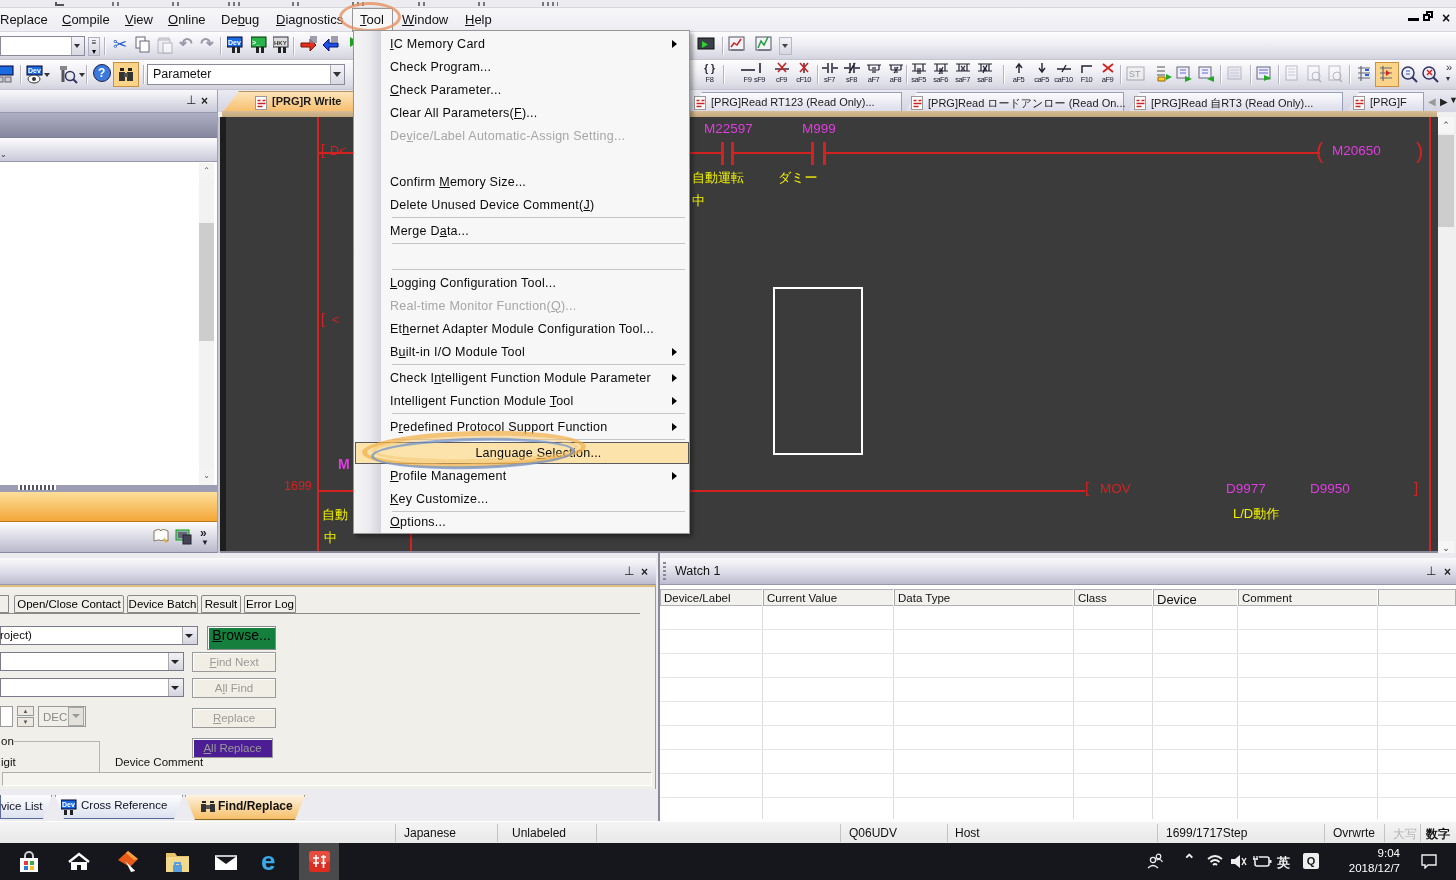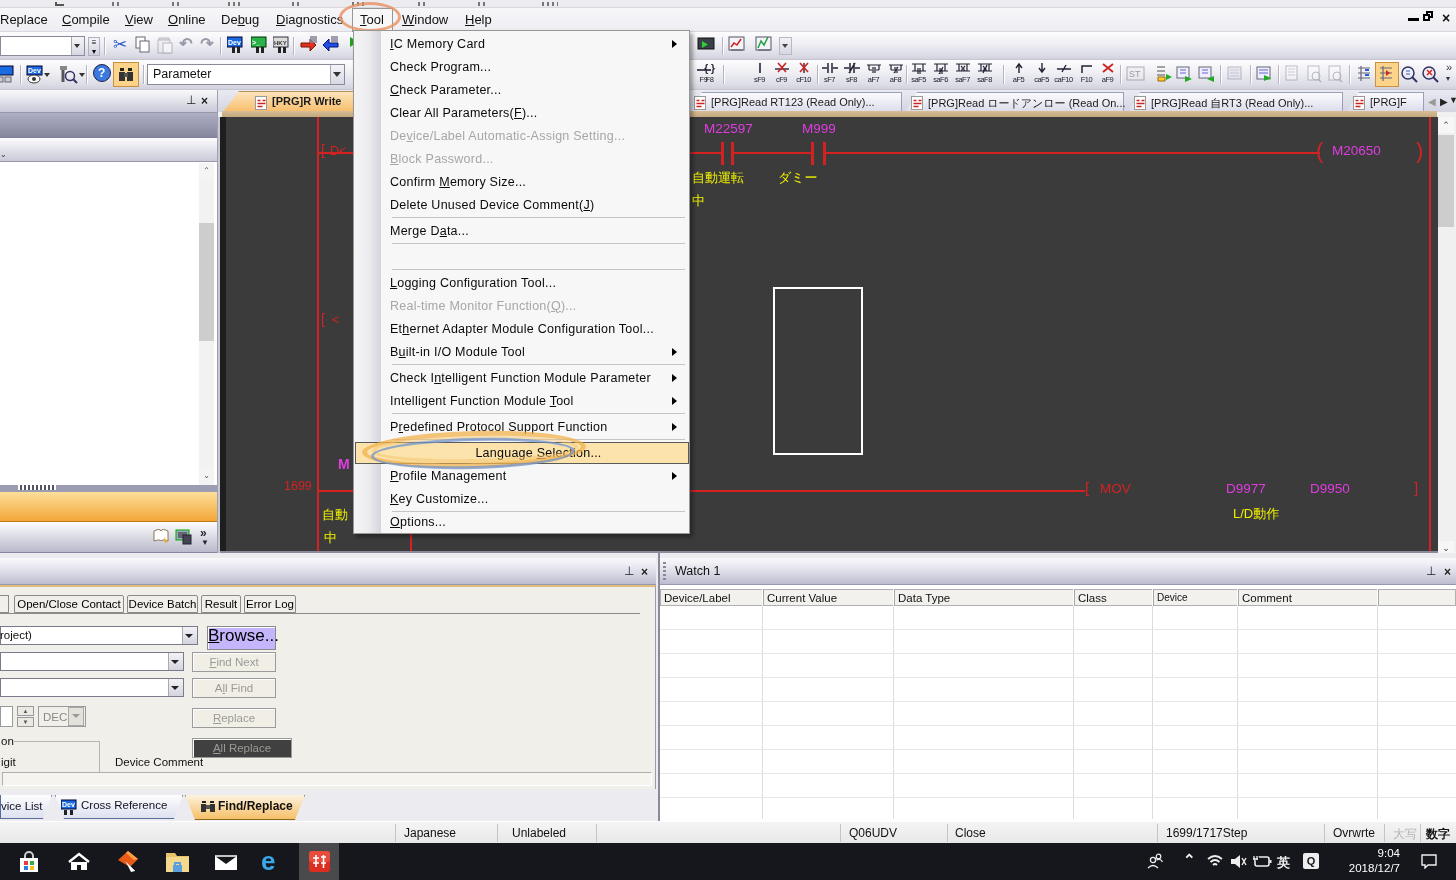--- a/index.html
+++ b/index.html
@@ -161,21 +161,21 @@
   <div class="abs sep" style="left:143px;top:5px;height:19px;"></div>
   <div class="abs" style="left:147px;top:4px;width:198px;height:21px;background:#fff;border:1px solid #8a8a9a;font-size:12.5px;line-height:19px;padding-left:5px;color:#111;">Parameter</div>
   <div class="abs" style="left:330px;top:5px;width:14px;height:19px;background:linear-gradient(180deg,#f4f4f8,#d8d8e4);border-left:1px solid #aaa;"></div>
   <div class="abs" style="left:333px;top:12px;width:0;height:0;border-top:5px solid #333;border-left:4px solid transparent;border-right:4px solid transparent;"></div>
 
   <div class="lc" style="left:699px;">
       <div class="lcg" style="font-weight:bold;">{ }</div>
       <div class="lcl">F8</div>
     </div>
   <div class="abs sep" style="left:723px;top:5px;height:19px;"></div>
-  <div class="lc" style="left:693px;">
+  <div class="lc" style="left:737px;">
       <div class="lcg"><svg width="18" height="12">
           <path d="M2 8 h14" stroke="#223" stroke-width="1.6"></path>
         </svg></div>
       <div class="lcl">F9</div>
     </div>
   <div class="lc" style="left:749px;">
       <div class="lcg"><svg width="18" height="12">
           <path d="M9 1 v10" stroke="#223" stroke-width="1.6"></path>
         </svg></div>
       <div class="lcl">sF9</div>
@@ -489,41 +489,41 @@
   <div class="abs" style="left:14px;top:42px;width:110px;height:18px;background:#f1efe9;border:1px solid #8a8a8a;border-radius:2px 2px 0 0;font-size:11.5px;text-align:center;line-height:17px;">Open/Close Contact</div>
   <div class="abs" style="left:127px;top:42px;width:71px;height:18px;background:#f1efe9;border:1px solid #8a8a8a;border-radius:2px 2px 0 0;font-size:11.5px;text-align:center;line-height:17px;">Device Batch</div>
   <div class="abs" style="left:201px;top:42px;width:40px;height:18px;background:#f1efe9;border:1px solid #8a8a8a;border-radius:2px 2px 0 0;font-size:11.5px;text-align:center;line-height:17px;">Result</div>
   <div class="abs" style="left:244px;top:42px;width:52px;height:18px;background:#f1efe9;border:1px solid #8a8a8a;border-radius:2px 2px 0 0;font-size:11.5px;text-align:center;line-height:17px;">Error Log</div>
   <div class="abs" style="left:0;top:60px;width:640px;height:1px;background:#8a8a8a;"></div>
 
   <div class="abs" style="left:0;top:73px;width:198px;height:19px;background:#fff;border:1px solid #7a7a8a;"></div>
   <div class="abs" style="left:0;top:76px;font-size:11.5px;color:#111;">roject)</div>
   <div class="abs" style="left:182px;top:74px;width:15px;height:17px;background:linear-gradient(180deg,#f2f2f6,#d4d4e0);border-left:1px solid #aaa;"></div>
   <div class="abs" style="left:185px;top:81px;width:0;height:0;border-top:4px solid #222;border-left:4px solid transparent;border-right:4px solid transparent;"></div>
-  <div class="abs" style="left:207px;top:73px;width:69px;height:24px;background:#c4b5fd;border:1px solid #8a8a8a;box-shadow:inset 1px 1px 0 #fff;font-size:17px;text-align:center;line-height:17px;"><u>B</u>rowse...</div>
+  <div class="abs" style="left:207px;top:73px;width:69px;height:24px;background:#15803d;border:1px solid #8a8a8a;box-shadow:inset 1px 1px 0 #fff;font-size:14px;text-align:center;line-height:17px;"><u>B</u>rowse...</div>
 
   <div class="abs" style="left:0;top:99px;width:184px;height:19px;background:#fff;border:1px solid #7a7a8a;"></div>
   <div class="abs" style="left:168px;top:100px;width:15px;height:17px;background:linear-gradient(180deg,#f2f2f6,#d4d4e0);border-left:1px solid #aaa;"></div>
   <div class="abs" style="left:171px;top:107px;width:0;height:0;border-top:4px solid #222;border-left:4px solid transparent;border-right:4px solid transparent;"></div>
   <div class="abs" style="left:192px;top:99px;width:84px;height:20px;background:#f1eee6;border:1px solid #9a9a9a;box-shadow:inset 1px 1px 0 #fff;font-size:11.5px;text-align:center;line-height:19px;color:#9a9a96;"><u>F</u>ind Next</div>
 
   <div class="abs" style="left:0;top:125px;width:184px;height:19px;background:#fff;border:1px solid #7a7a8a;"></div>
   <div class="abs" style="left:168px;top:126px;width:15px;height:17px;background:linear-gradient(180deg,#f2f2f6,#d4d4e0);border-left:1px solid #aaa;"></div>
   <div class="abs" style="left:171px;top:133px;width:0;height:0;border-top:4px solid #222;border-left:4px solid transparent;border-right:4px solid transparent;"></div>
   <div class="abs" style="left:192px;top:125px;width:84px;height:20px;background:#f1eee6;border:1px solid #9a9a9a;box-shadow:inset 1px 1px 0 #fff;font-size:11.5px;text-align:center;line-height:19px;color:#9a9a96;">A<u>l</u>l Find</div>
 
   <div class="abs" style="left:0;top:153px;width:13px;height:21px;background:#fff;border:1px solid #9a9a9a;"></div>
   <div class="abs" style="left:17px;top:153px;width:17px;height:10px;background:#ece9e2;border:1px solid #9a9a9a;font-size:6px;text-align:center;line-height:9px;color:#555;">▲</div>
   <div class="abs" style="left:17px;top:164px;width:17px;height:10px;background:#ece9e2;border:1px solid #9a9a9a;font-size:6px;text-align:center;line-height:9px;color:#555;">▼</div>
   <div class="abs" style="left:38px;top:153px;width:48px;height:21px;background:#f1efe9;border:1px solid #9a9a9a;font-size:11.5px;line-height:20px;padding-left:4px;color:#8a8a86;">DEC</div>
   <div class="abs" style="left:68px;top:154px;width:16px;height:19px;background:#e4e1da;border:1px solid #a8a8a8;"></div>
   <div class="abs" style="left:72px;top:161px;width:0;height:0;border-top:4px solid #999;border-left:4px solid transparent;border-right:4px solid transparent;"></div>
 
   <div class="abs" style="left:192px;top:155px;width:84px;height:20px;background:#f1eee6;border:1px solid #9a9a9a;box-shadow:inset 1px 1px 0 #fff;font-size:11.5px;text-align:center;line-height:19px;color:#9a9a96;"><u>R</u>eplace</div>
-  <div class="abs" style="left:192px;top:185px;width:100px;height:20px;background:#404040;border:1px solid #9a9a9a;box-shadow:inset 1px 1px 0 #fff;font-size:11.5px;text-align:center;line-height:19px;color:#9a9a96;"><u>A</u>ll Replace</div>
+  <div class="abs" style="left:192px;top:185px;width:81px;height:20px;background:#4c1d95;border:1px solid #9a9a9a;box-shadow:inset 1px 1px 0 #fff;font-size:11.5px;text-align:center;line-height:19px;color:#9a9a96;"><u>A</u>ll Replace</div>
 
   <div class="abs" style="left:1px;top:182px;font-size:11.5px;color:#111;">on</div>
   <div class="abs" style="left:14px;top:188px;width:86px;height:1px;background:#b8b5ae;"></div>
   <div class="abs" style="left:99px;top:188px;width:1px;height:42px;background:#b8b5ae;"></div>
   <div class="abs" style="left:1px;top:203px;font-size:11.5px;color:#111;">igit</div>
   <div class="abs" style="left:115px;top:203px;font-size:11.5px;color:#111;">Device Comment</div>
 
   <div class="abs" style="left:2px;top:219px;width:650px;height:14px;background:#f6f4ef;border:1px solid #b0b0b0;border-bottom-color:#fff;border-right-color:#fff;"></div>
 
   <div class="abs" style="left:0;top:242px;width:52px;height:24px;background:linear-gradient(180deg,#fdfdfe,#dde2f0);border:1px solid #5a6a9a;border-top:none;clip-path:polygon(0 0,100% 0,calc(100% - 9px) 100%,0 100%);font-size:11.5px;line-height:22px;color:#112;">vice List</div>
@@ -548,41 +548,41 @@
   <div class="abs" style="left:5px;top:9px;width:3px;height:18px;background:repeating-linear-gradient(180deg,#889 0 2px,transparent 2px 4px);"></div>
   <div class="abs" style="left:17px;top:11px;font-size:12.5px;color:#111;">Watch 1</div>
   <div class="abs" style="left:768px;top:11px;font-size:12px;color:#222;">⊥</div>
   <div class="abs" style="left:786px;top:12px;font-size:12px;color:#222;font-weight:bold;">×</div>
 
   <div class="abs" style="left:2px;top:36px;width:796px;height:17px;background:#f2f1ee;border:1px solid #b0b0b0;"></div>
   <div class="abs" style="left:6px;top:39px;font-size:11.5px;color:#111;">Device/Label</div>
   <div class="abs" style="left:109px;top:39px;font-size:11.5px;color:#111;">Current Value</div>
   <div class="abs" style="left:240px;top:39px;font-size:11.5px;color:#111;">Data Type</div>
   <div class="abs" style="left:420px;top:39px;font-size:11.5px;color:#111;">Class</div>
-  <div class="abs" style="left:499px;top:39px;font-size:10px;color:#111;">Device</div>
+  <div class="abs" style="left:499px;top:39px;font-size:13px;color:#111;">Device</div>
   <div class="abs" style="left:584px;top:39px;font-size:11.5px;color:#111;">Comment</div>
   <div class="abs" style="left:105px;top:36px;width:1px;height:17px;background:#a8a8a8;box-shadow:-1px 0 0 #fff;"></div>
   <div class="abs" style="left:236px;top:36px;width:1px;height:17px;background:#a8a8a8;box-shadow:-1px 0 0 #fff;"></div>
   <div class="abs" style="left:416px;top:36px;width:1px;height:17px;background:#a8a8a8;box-shadow:-1px 0 0 #fff;"></div>
   <div class="abs" style="left:495px;top:36px;width:1px;height:17px;background:#a8a8a8;box-shadow:-1px 0 0 #fff;"></div>
   <div class="abs" style="left:580px;top:36px;width:1px;height:17px;background:#a8a8a8;box-shadow:-1px 0 0 #fff;"></div>
   <div class="abs" style="left:720px;top:36px;width:1px;height:17px;background:#a8a8a8;box-shadow:-1px 0 0 #fff;"></div>
 
   <div class="abs" style="left:2px;top:53px;width:796px;height:213px;background:#fff;
     background-image:
       repeating-linear-gradient(180deg,transparent 0 23px,#e6e6e6 23px 24px),
       linear-gradient(90deg,transparent 102px,#dcdcdc 102px 103px,transparent 103px 233px,#dcdcdc 233px 234px,transparent 234px 413px,#dcdcdc 413px 414px,transparent 414px 492px,#dcdcdc 492px 493px,transparent 493px 577px,#dcdcdc 577px 578px,transparent 578px 717px,#dcdcdc 717px 718px,transparent 718px);"></div>
   <div class="abs" style="left:0;top:0;width:2px;height:268px;background:#8a8a9a;"></div>
 </div>
 
 <div id="statusbar" class="abs" style="left:0;top:821px;width:1456px;height:22px;background:linear-gradient(180deg,#f4f4f4,#e8e8e8);border-top:1px solid #fff;font-size:12px;color:#111;">
   <span class="abs" style="left:404px;top:4px;">Japanese</span>
   <span class="abs" style="left:512px;top:4px;">Unlabeled</span>
   <span class="abs" style="left:849px;top:4px;">Q06UDV</span>
-  <span class="abs" style="left:955px;top:4px;">Close</span>
+  <span class="abs" style="left:955px;top:4px;">Host</span>
   <span class="abs" style="left:1166px;top:4px;">1699/1717Step</span>
   <span class="abs" style="left:1333px;top:4px;">Ovrwrte</span>
   <span class="abs" style="left:1393px;top:4px;color:#b4b4b4;">大写</span>
   <span class="abs" style="left:1426px;top:4px;font-weight:bold;">数字</span>
   <span class="abs" style="left:395px;top:2px;width:1px;height:18px;background:#c4c4c4;"></span>
   <span class="abs" style="left:497px;top:2px;width:1px;height:18px;background:#c4c4c4;"></span>
   <span class="abs" style="left:596px;top:2px;width:1px;height:18px;background:#c4c4c4;"></span>
   <span class="abs" style="left:840px;top:2px;width:1px;height:18px;background:#c4c4c4;"></span>
   <span class="abs" style="left:947px;top:2px;width:1px;height:18px;background:#c4c4c4;"></span>
   <span class="abs" style="left:1157px;top:2px;width:1px;height:18px;background:#c4c4c4;"></span>
@@ -664,21 +664,20 @@
       </svg></div>
 </div>
 
 <div id="toolmenu" class="abs" style="left:353px;top:30px;width:337px;height:504px;background:#f8f7f7;border:1px solid #979797;box-shadow:3px 3px 4px rgba(0,0,0,0.35);">
   <div class="abs" style="left:0;top:0;width:27px;height:502px;background:linear-gradient(90deg,#f5f4f4 0%,#ecebef 55%,#d4d4dc 100%);"></div>
   <div class="mi" style="top:1.5px;"><u>I</u>C Memory Card<span class="arrow-r"></span></div>
   <div class="mi" style="top:24.5px;">Check Pro<u>g</u>ram...</div>
   <div class="mi" style="top:47.5px;"><u>C</u>heck Parameter...</div>
   <div class="mi" style="top:70.5px;">Clear All Parameters(<u>F</u>)...</div>
   <div class="mi gray" style="top:93.5px;">De<u>v</u>ice/Label Automatic-Assign Setting...</div>
-  <div class="mi gray" style="top:116.5px;"><u>B</u>lock Password...</div>
   <div class="mi" style="top:139.5px;">Confirm <u>M</u>emory Size...</div>
   <div class="mi" style="top:162.5px;">Delete Unused Device Comment(<u>J</u>)</div>
   <div class="msep" style="top:186px;"></div>
   <div class="mi" style="top:188.5px;">Merge D<u>a</u>ta...</div>
   <div class="msep" style="top:212px;"></div>
   <div class="msep" style="top:238px;"></div>
   <div class="mi" style="top:240.5px;"><u>L</u>ogging Configuration Tool...</div>
   <div class="mi gray" style="top:263.5px;">Real-time Monitor Function(<u>Q</u>)...</div>
   <div class="mi" style="top:286.5px;">Et<u>h</u>ernet Adapter Module Configuration Tool...</div>
   <div class="mi" style="top:309.5px;">B<u>u</u>ilt-in I/O Module Tool<span class="arrow-r"></span></div>

